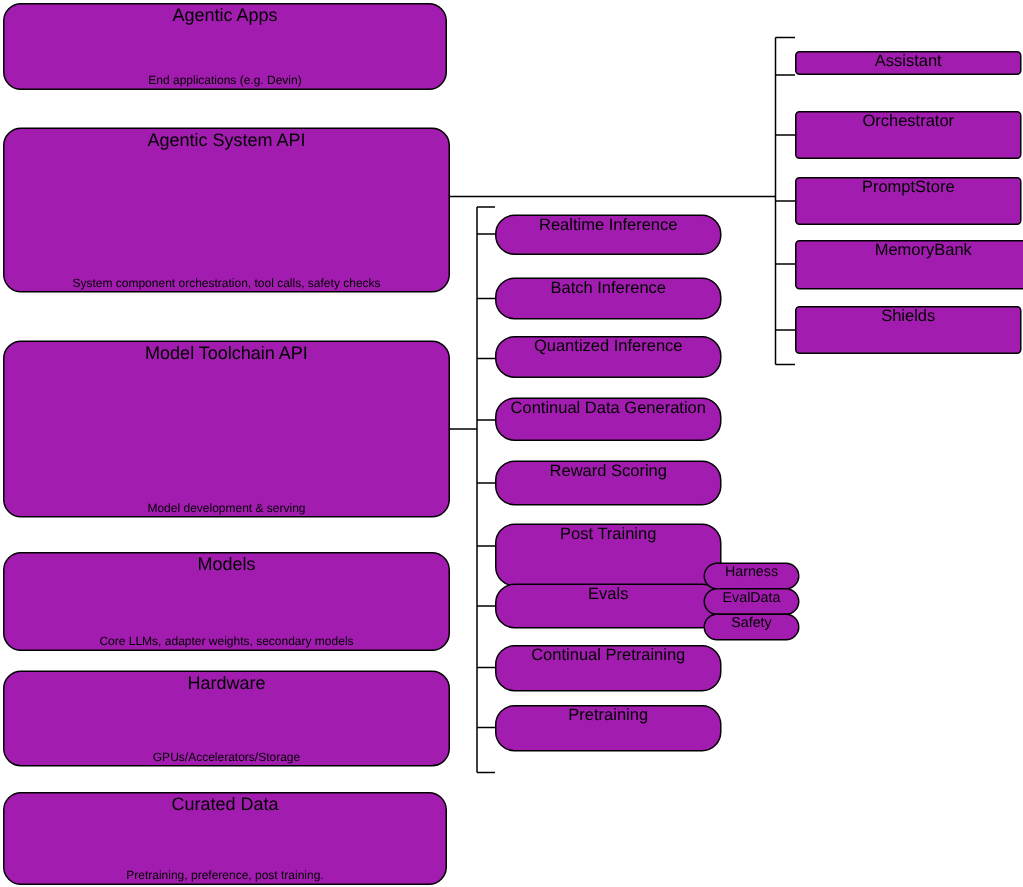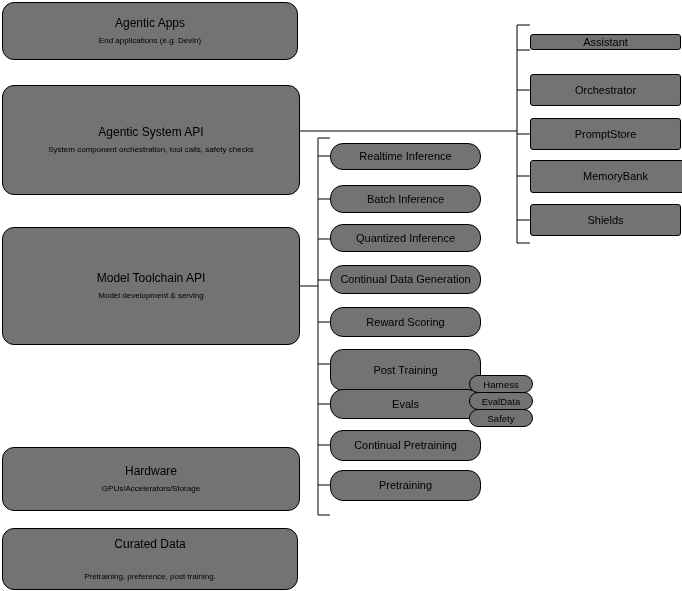--- a/index.html
+++ b/index.html
@@ -19,25 +19,25 @@
     position: absolute;
     left: 0;
     top: 0;
     width: 682px;
     height: 591px;
   }
   .node {
     position: absolute;
     box-sizing: border-box;
     border: 1px solid #000000;
-    background: #737373;
+    background: #a21caf;
     display: flex;
     flex-direction: column;
     align-items: center;
-    justify-content: center;
+    justify-content: space-between;
     text-align: center;
     z-index: 2;
   }
   .stack-title {
     font-size: 12px;
     line-height: 14px;
     color: #000000;
   }
   .stack-sub {
     font-size: 8px;
@@ -117,20 +117,24 @@
   <div class="node stack" style="left:2px;top:85px;width:298px;height:110px;">
     <div class="stack-title">Agentic System API</div>
     <div class="stack-sub">System component orchestration, tool calls, safety checks</div>
   </div>
 
   <div class="node stack" style="left:2px;top:227px;width:298px;height:118px;">
     <div class="stack-title">Model Toolchain API</div>
     <div class="stack-sub">Model development &amp; serving</div>
   </div>
 
+  <div class="node stack" style="left:2px;top:368px;width:298px;height:66px;">
+    <div class="stack-title">Models</div>
+    <div class="stack-sub">Core LLMs, adapter weights, secondary models</div>
+  </div>
 
   <div class="node stack" style="left:2px;top:447px;width:298px;height:64px;">
     <div class="stack-title">Hardware</div>
     <div class="stack-sub">GPUs/Accelerators/Storage</div>
   </div>
 
   <div class="node stack" style="left:2px;top:528px;width:296px;height:62px;gap:15px;">
     <div class="stack-title">Curated Data</div>
     <div class="stack-sub">Pretraining, preference, post training.</div>
   </div>

